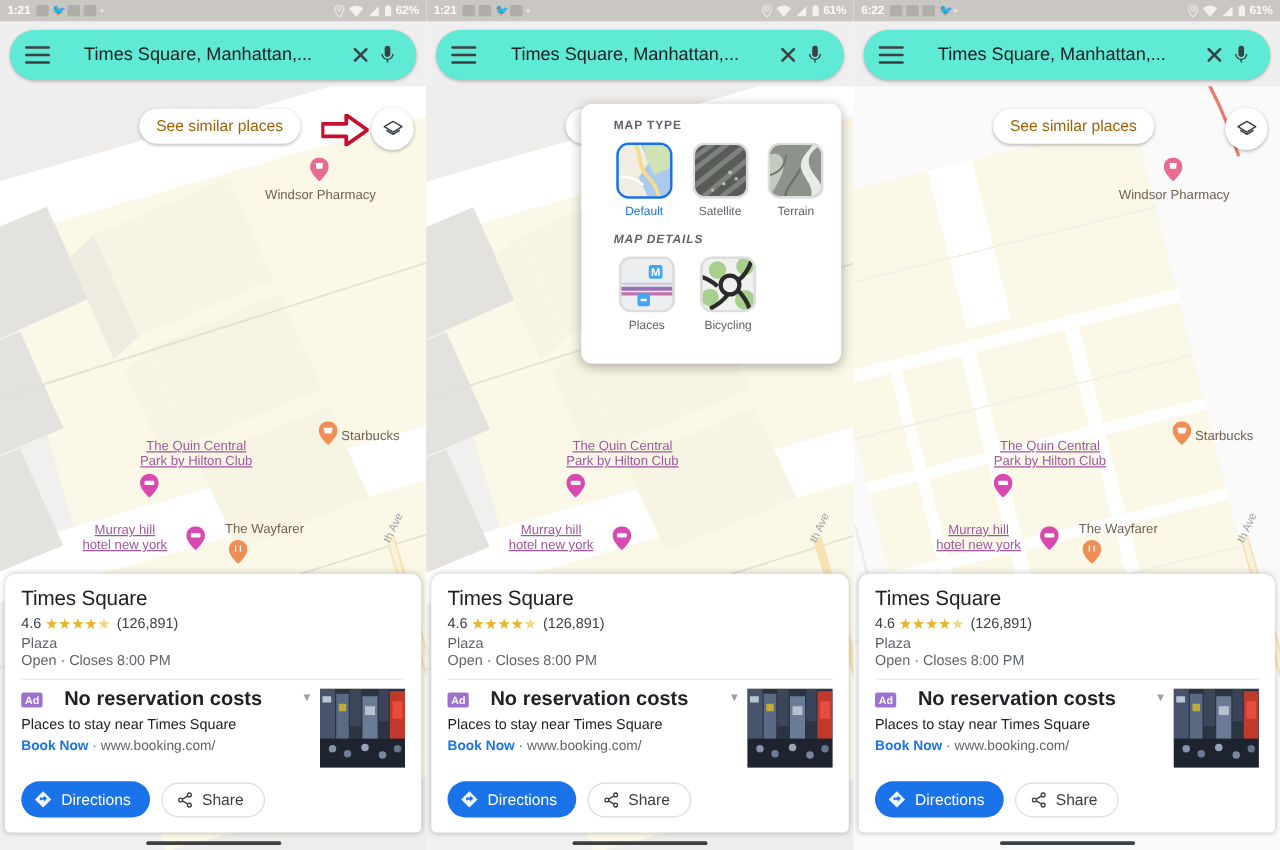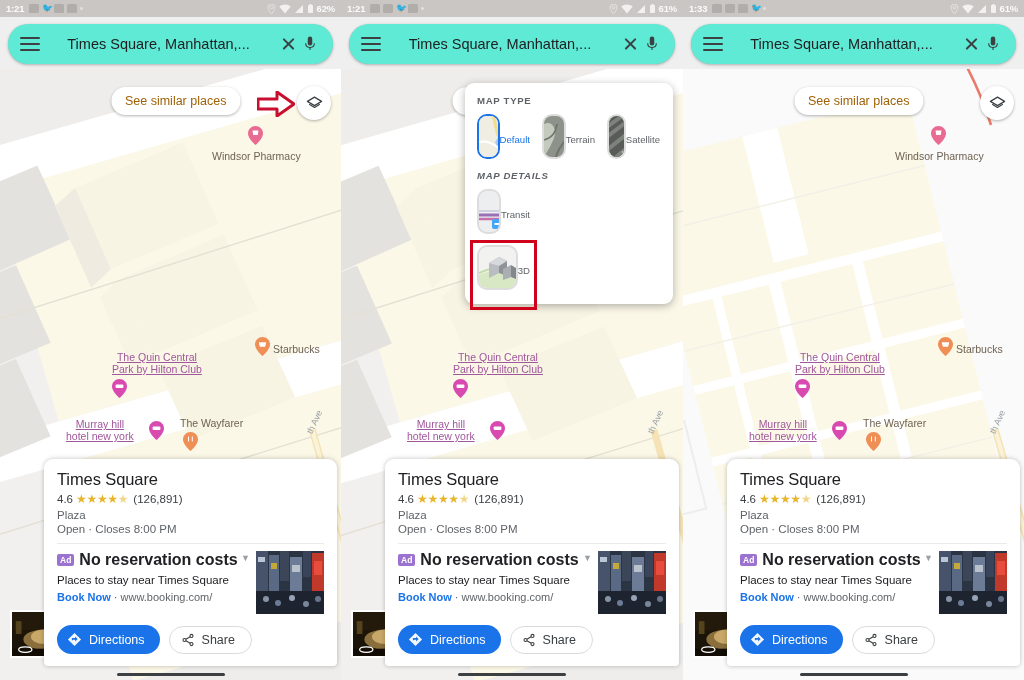--- a/index.html
+++ b/index.html
@@ -131,33 +131,32 @@
   }
 
   
   .info-card {
     position: absolute; left: 4px; right: 4px; bottom: 14px;
     background: #fff;
     border-radius: 9px 9px 4px 4px;
     box-shadow: 0 -1px 5px rgba(0,0,0,.13), 0 1px 4px rgba(0,0,0,.12);
     padding: 11px 13px 12px 13px;
     z-index: 20;
-    margin-left: 40px;
   }
   .place-title { font-size: 16.5px; color: #202124; font-weight: 400; letter-spacing: -.1px; }
   .rating-row { display: flex; align-items: center; gap: 3px; margin-top: 3px; font-size: 11.5px; color: #3c4043; }
   .stars { display: inline-flex; gap: 0px; color: #e7b529; font-size: 12px; letter-spacing: -.3px; }
   .rating-count { color: #3c4043; font-size: 11.5px; margin-left: 2px; }
   .place-cat { font-size: 11.5px; color: #5f6368; margin-top: 3px; }
   .place-hours { font-size: 11.5px; color: #5f6368; margin-top: 2px; }
   .divider { height: 1px; background: #e8eaed; margin: 8px 0 7px 0; }
 
   .ad-block { display: flex; align-items: flex-start; }
   .ad-left { flex: 1; min-width: 0; }
-  .ad-head { display: flex; align-items: center; gap: 5px; }
+  .ad-head { display: flex; align-items: center; gap: 17px; }
   .ad-badge {
     background: #9b72cf; color: #fff; font-size: 8.5px; font-weight: 700;
     border-radius: 2px; padding: 1px 3px 1px 3px; line-height: 10px;
   }
   .ad-title { font-size: 16px; color: #202124; font-weight: 600; }
   .ad-sub { font-size: 11.5px; color: #202124; margin-top: 5px; }
   .ad-link-row { margin-top: 5px; font-size: 11px; }
   .ad-link { color: #1a73e8; font-weight: 600; text-align: right; }
   .ad-url { color: #5f6368; }
   .ad-caret { color: #9aa0a6; font-size: 9px; margin: 0 6px 0 2px; align-self: flex-start; padding-top: 2px; cursor:pointer; }
@@ -174,27 +173,27 @@
     padding: 6px 16px 6px 11px; font-size: 12.5px; font-weight: 500;
     display: flex; align-items: center; gap: 7px; cursor: pointer;
   }
 
   
   .map-menu {
     position: absolute; top: 14px; left: 124px;
     width: 208px;
     background: #fff; border-radius: 9px;
     box-shadow: 0 2px 9px rgba(0,0,0,.3);
-    padding: 12px 12px 14px 12px;
+    padding: 12px 12px 14px 26px;
     z-index: 30;
   }
   .mm-head { font-size: 9.6px; font-weight: 700; color: #5f6368; letter-spacing: .7px; margin-bottom: 8px; }
   .mm-head.second { margin-top: 11px; font-style: italic; }
   .mm-grid { display: flex; gap: 12px; }
-  .mm-item { width: 53px; display: flex; align-items: center; cursor: pointer; position: relative; }
+  .mm-item { width: 53px; display: flex; flex-direction: column; align-items: center; cursor: pointer; position: relative; }
   .mm-tile {
     width: 45px; height: 45px; border-radius: 10px; overflow: hidden;
     border: 2px solid transparent; background: #ddd;
   }
   .mm-item.selected .mm-tile { border-color: #1a73e8; }
   .mm-label { font-size: 9.6px; color: #5f6368; margin-top: 5px; white-space: nowrap; }
   .mm-item.selected .mm-label { color: #1a73e8; }
   .mm-item.highlight { }
   .mm-hl-box {
     position: absolute; left: -7px; top: -5px; width: 67px; height: 70px;
@@ -622,94 +621,95 @@
                   <path d="M14 0c4 10 2 18 8 24s8 10 10 17" stroke="#f6dd8a" stroke-width="3" fill="none"></path>
                   <path d="M0 26c8-2 14 2 20 6" stroke="#ffffff" stroke-width="2" fill="none"></path>
                 </svg>
             </div>
             <div class="mm-label">Default</div>
           </div>
 
           <div class="mm-item">
             <div class="mm-tile">
               <svg width="41" height="41" viewBox="0 0 41 41">
-                  <rect width="41" height="41" fill="#8d938a"></rect>
-                  <path d="M0 8c9-4 13 6 10 14S4 34 0 41z" fill="#c4cabd"></path>
-                  <path d="M41 0c-8 4-12 10-9 18s12 12 9 23h-8c2-9-6-14-8-22s6-14 9-19z" fill="#e9ece5"></path>
-                  <path d="M12 41c2-10 9-14 12-22" stroke="#6e736b" stroke-width="2" fill="none"></path>
-                  <path d="M0 24c8-2 12-8 13-16" stroke="#6e736b" stroke-width="1.6" fill="none"></path>
-                </svg>
-            </div>
-            <div class="mm-label">Terrain</div>
-          </div>
-
-          <div class="mm-item">
-            <div class="mm-tile">
-              <svg width="41" height="41" viewBox="0 0 41 41">
                   <rect width="41" height="41" fill="#585b58"></rect>
                   <g stroke="#7e827d" stroke-width="4" fill="none">
                     <path d="M-6 14L24 -8"></path>
                     <path d="M-6 24L30 -4"></path>
                     <path d="M-2 34L38 2"></path>
                     <path d="M6 42L44 10"></path>
                     <path d="M18 44L46 22"></path>
                   </g>
                   <g fill="#b9bdb6">
                     <circle cx="28" cy="22" r="1.6"></circle>
                     <circle cx="33" cy="27" r="1.4"></circle>
                     <circle cx="23" cy="31" r="1.4"></circle>
                     <circle cx="14" cy="36" r="1.3"></circle>
                   </g>
                 </svg>
             </div>
             <div class="mm-label">Satellite</div>
           </div>
+
+          <div class="mm-item">
+            <div class="mm-tile">
+              <svg width="41" height="41" viewBox="0 0 41 41">
+                  <rect width="41" height="41" fill="#8d938a"></rect>
+                  <path d="M0 8c9-4 13 6 10 14S4 34 0 41z" fill="#c4cabd"></path>
+                  <path d="M41 0c-8 4-12 10-9 18s12 12 9 23h-8c2-9-6-14-8-22s6-14 9-19z" fill="#e9ece5"></path>
+                  <path d="M12 41c2-10 9-14 12-22" stroke="#6e736b" stroke-width="2" fill="none"></path>
+                  <path d="M0 24c8-2 12-8 13-16" stroke="#6e736b" stroke-width="1.6" fill="none"></path>
+                </svg>
+            </div>
+            <div class="mm-label">Terrain</div>
+          </div>
         </div>
 
         <div class="mm-head second">MAP DETAILS</div>
 
         <div class="mm-grid">
           <div class="mm-item">
             <div class="mm-tile">
               <svg width="41" height="41" viewBox="0 0 41 41">
                   <rect width="41" height="41" fill="#eceef0"></rect>
                   <g stroke-linecap="round">
                     <path d="M-2 24h45" stroke="#9b6fb5" stroke-width="3.2"></path>
                     <path d="M-2 28h45" stroke="#c76fa8" stroke-width="2.6"></path>
                     <path d="M-2 20h45" stroke="#cfcfe0" stroke-width="2.2"></path>
                   </g>
                   <rect x="22" y="5" width="11" height="11" rx="2" fill="#42a5f5"></rect>
                   <text x="27.5" y="14" font-size="9" font-family="Liberation Sans" font-weight="bold" fill="#fff" text-anchor="middle">M</text>
                   <rect x="13" y="28" width="10" height="10" rx="2" fill="#42a5f5"></rect>
                   <rect x="15.5" y="32" width="5" height="2" fill="#fff"></rect>
                 </svg>
             </div>
-            <div class="mm-label">Transit</div>
-          </div>
-
-
-        </div>
-
-        <div class="mm-grid" style="margin-top:11px;">
-          <div class="mm-item highlight">
-            <div class="mm-hl-box"></div>
+            <div class="mm-label">Places</div>
+          </div>
+
+
+          <div class="mm-item">
             <div class="mm-tile">
               <svg width="41" height="41" viewBox="0 0 41 41">
-                  <rect width="41" height="41" fill="#f2f2f0"></rect>
-                  <path d="M0 28c12-6 28-6 41 0v13H0z" fill="#d8e8c4"></path>
-                  <path d="M0 26c12-6 28-6 41 0" stroke="#c3dca8" stroke-width="2" fill="none"></path>
-                  <polygon points="10,16 20,10 20,26 10,31" fill="#b9bcc0"></polygon>
-                  <polygon points="20,10 28,14 28,29 20,26" fill="#8e9398"></polygon>
-                  <polygon points="10,16 20,10 28,14 20,19" fill="#d6d9dc"></polygon>
-                  <polygon points="24,22 32,18 32,30 24,33" fill="#a9aeb3"></polygon>
-                  <polygon points="32,18 37,21 37,32 32,30" fill="#83888d"></polygon>
+                  <rect width="41" height="41" fill="#eef1ee"></rect>
+                  <circle cx="12" cy="9" r="7" fill="#a8d08d"></circle>
+                  <circle cx="34" cy="6" r="7" fill="#a8d08d"></circle>
+                  <circle cx="6" cy="31" r="7" fill="#a8d08d"></circle>
+                  <circle cx="34" cy="33" r="8" fill="#a8d08d"></circle>
+                  <circle cx="22" cy="21" r="7.5" fill="none" stroke="#2b2b2b" stroke-width="3.4"></circle>
+                  <path d="M-2 14c6 2 10 4 14 8" stroke="#2b2b2b" stroke-width="3.4" fill="none"></path>
+                  <path d="M29 17c5-4 8-9 10-15" stroke="#2b2b2b" stroke-width="3.4" fill="none"></path>
+                  <path d="M20 29c-4 5-8 8-14 11" stroke="#2b2b2b" stroke-width="3.4" fill="none"></path>
+                  <path d="M29 26c4 4 7 9 9 15" stroke="#2b2b2b" stroke-width="3.4" fill="none"></path>
                 </svg>
             </div>
-            <div class="mm-label">3D</div>
-          </div>
+            <div class="mm-label">Bicycling</div>
+          </div>
+        </div>
+
+        <div class="mm-grid" style="margin-top:11px;">
 
         </div>
       </div>
     </div>
 
     <div class="info-card">
       <div class="place-title">Times Square</div>
       <div class="rating-row">
         <span>4.6</span>
         <span class="stars">
@@ -774,21 +774,21 @@
         </div>
       </div>
     </div>
 
     <div class="nav-pill"></div>
   </div>
 
   <div class="panel p3">
 
     <div class="statusbar">
-      <span class="sb-time">1:33</span>
+      <span class="sb-time">6:22</span>
       <span class="sb-left-icons">
         <span class="sb-ico"></span>
         <span class="sb-ico"></span>
         <span class="sb-ico"></span>
         <span class="sb-ico bird">🐦</span>
         <span class="sb-ico dot"></span>
       </span>
       <span class="sb-right">
         <span>
             <svg class="sb-svg" width="9" height="10" viewBox="0 0 9 10">

